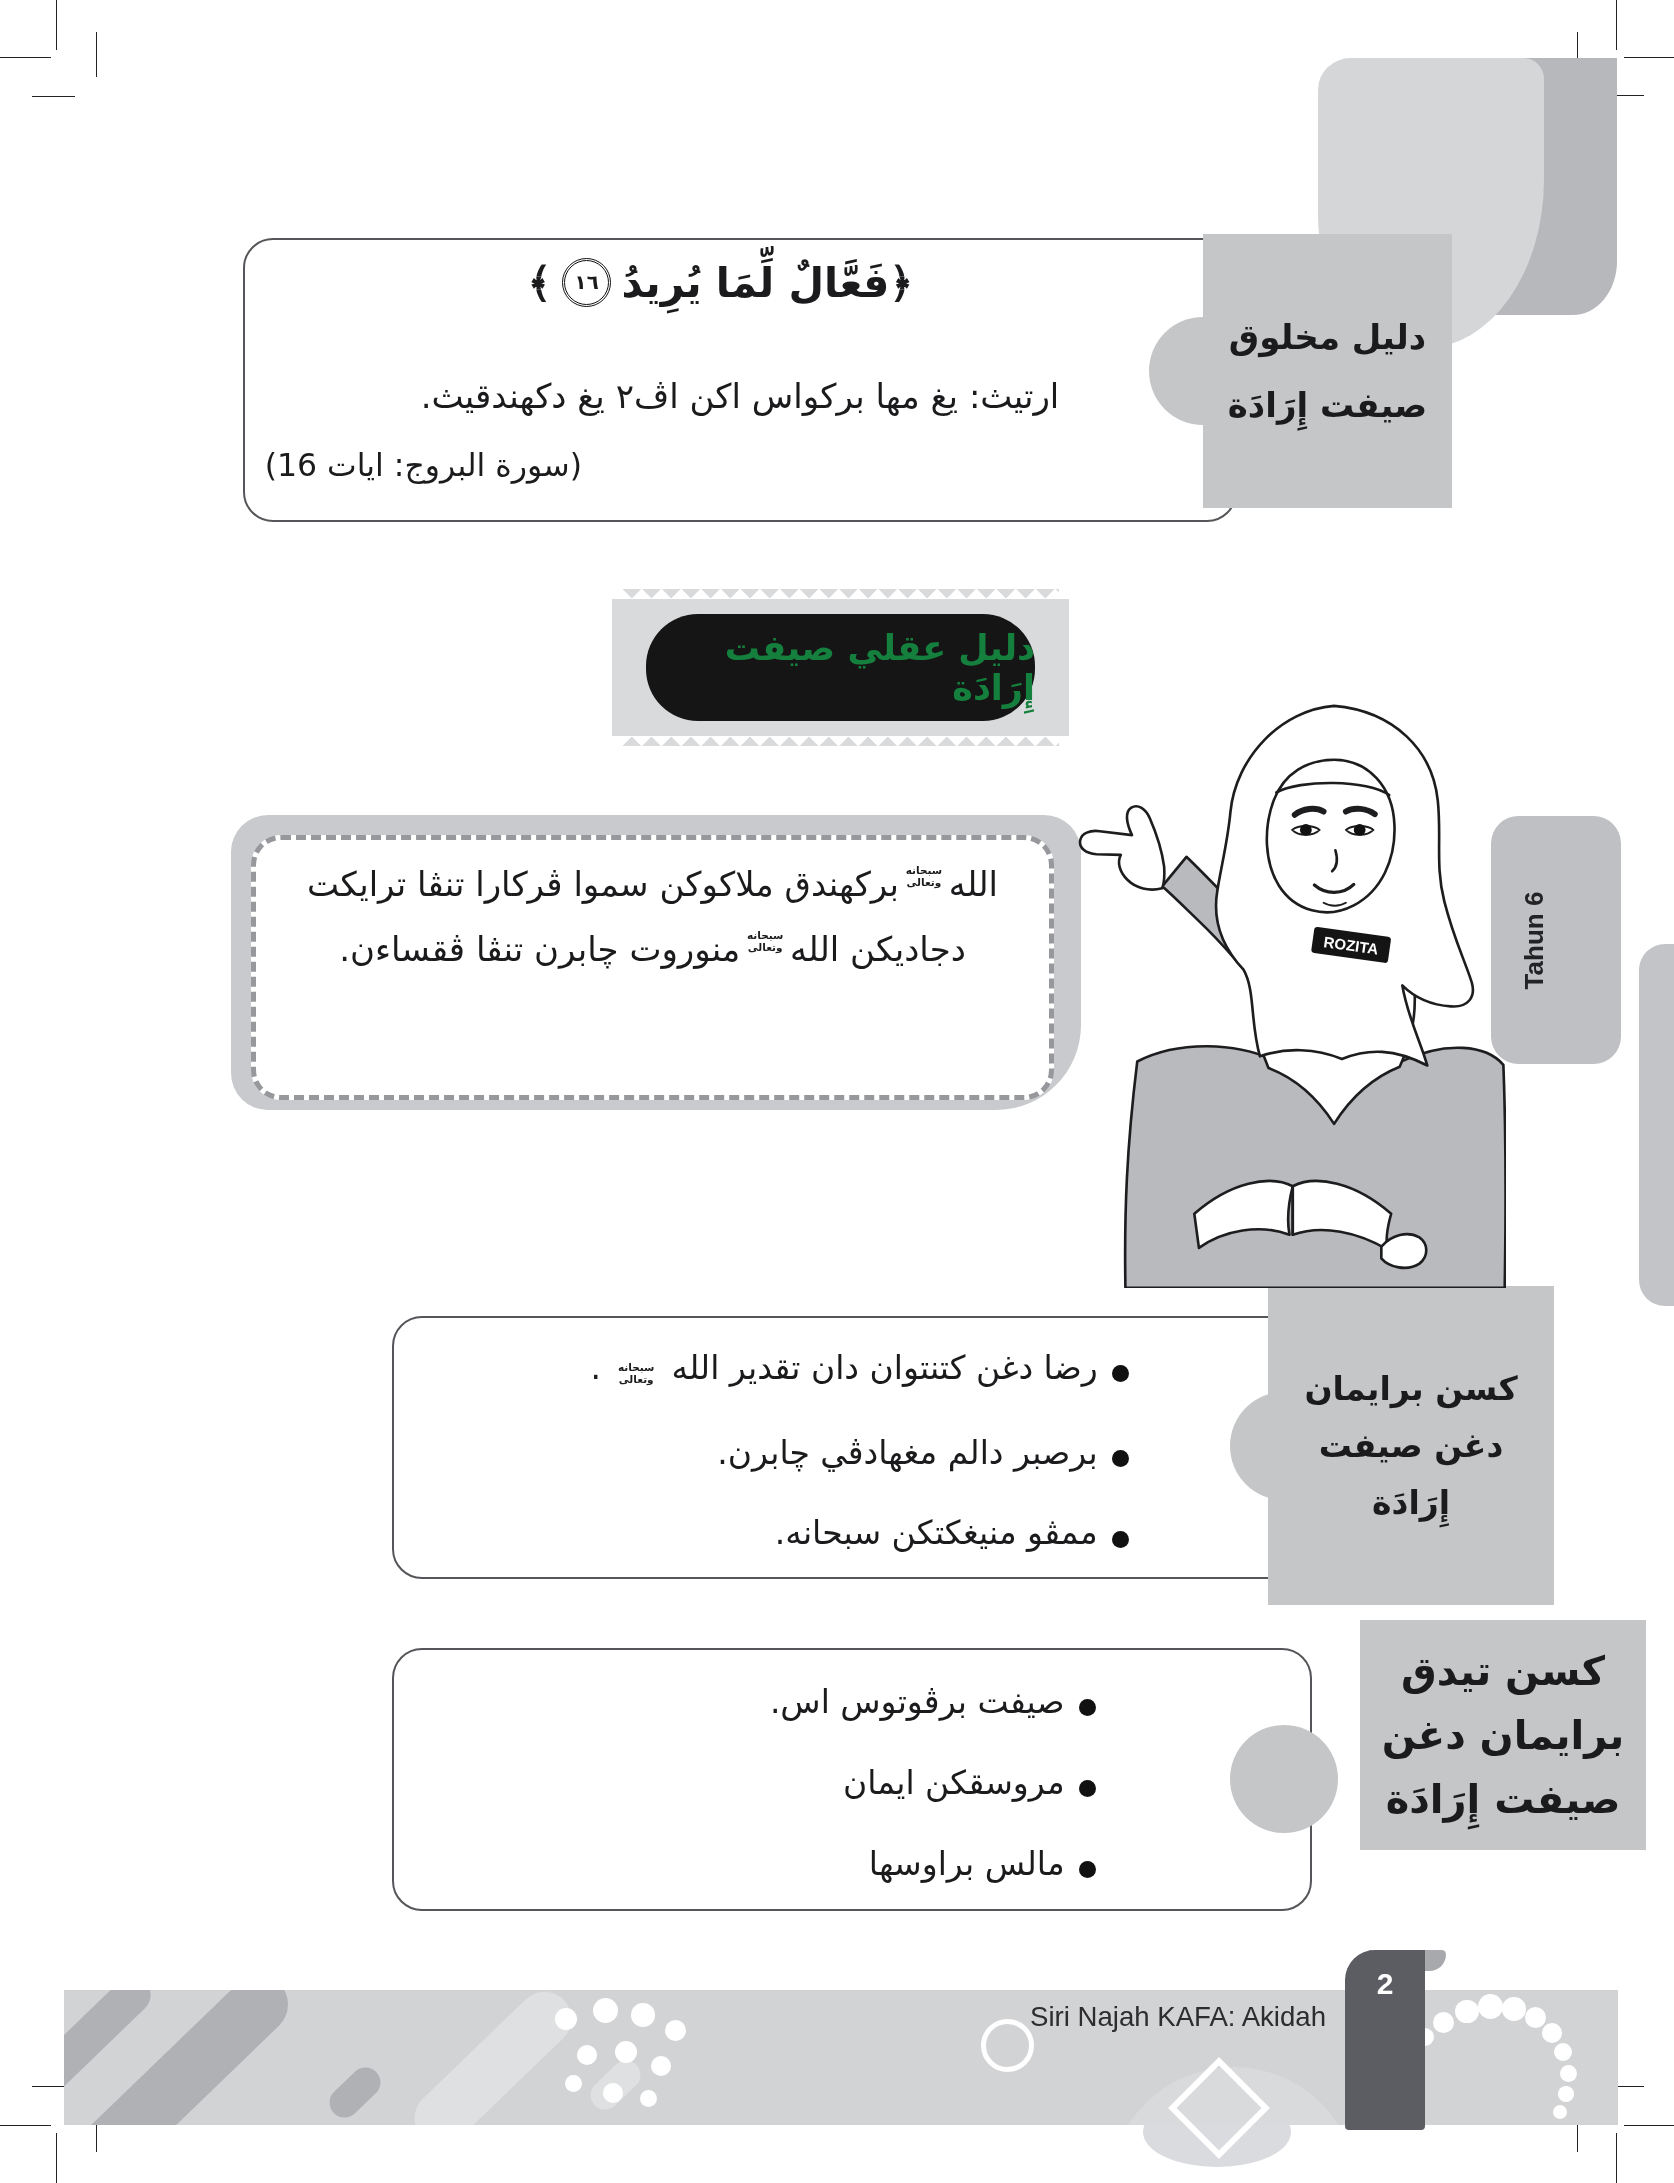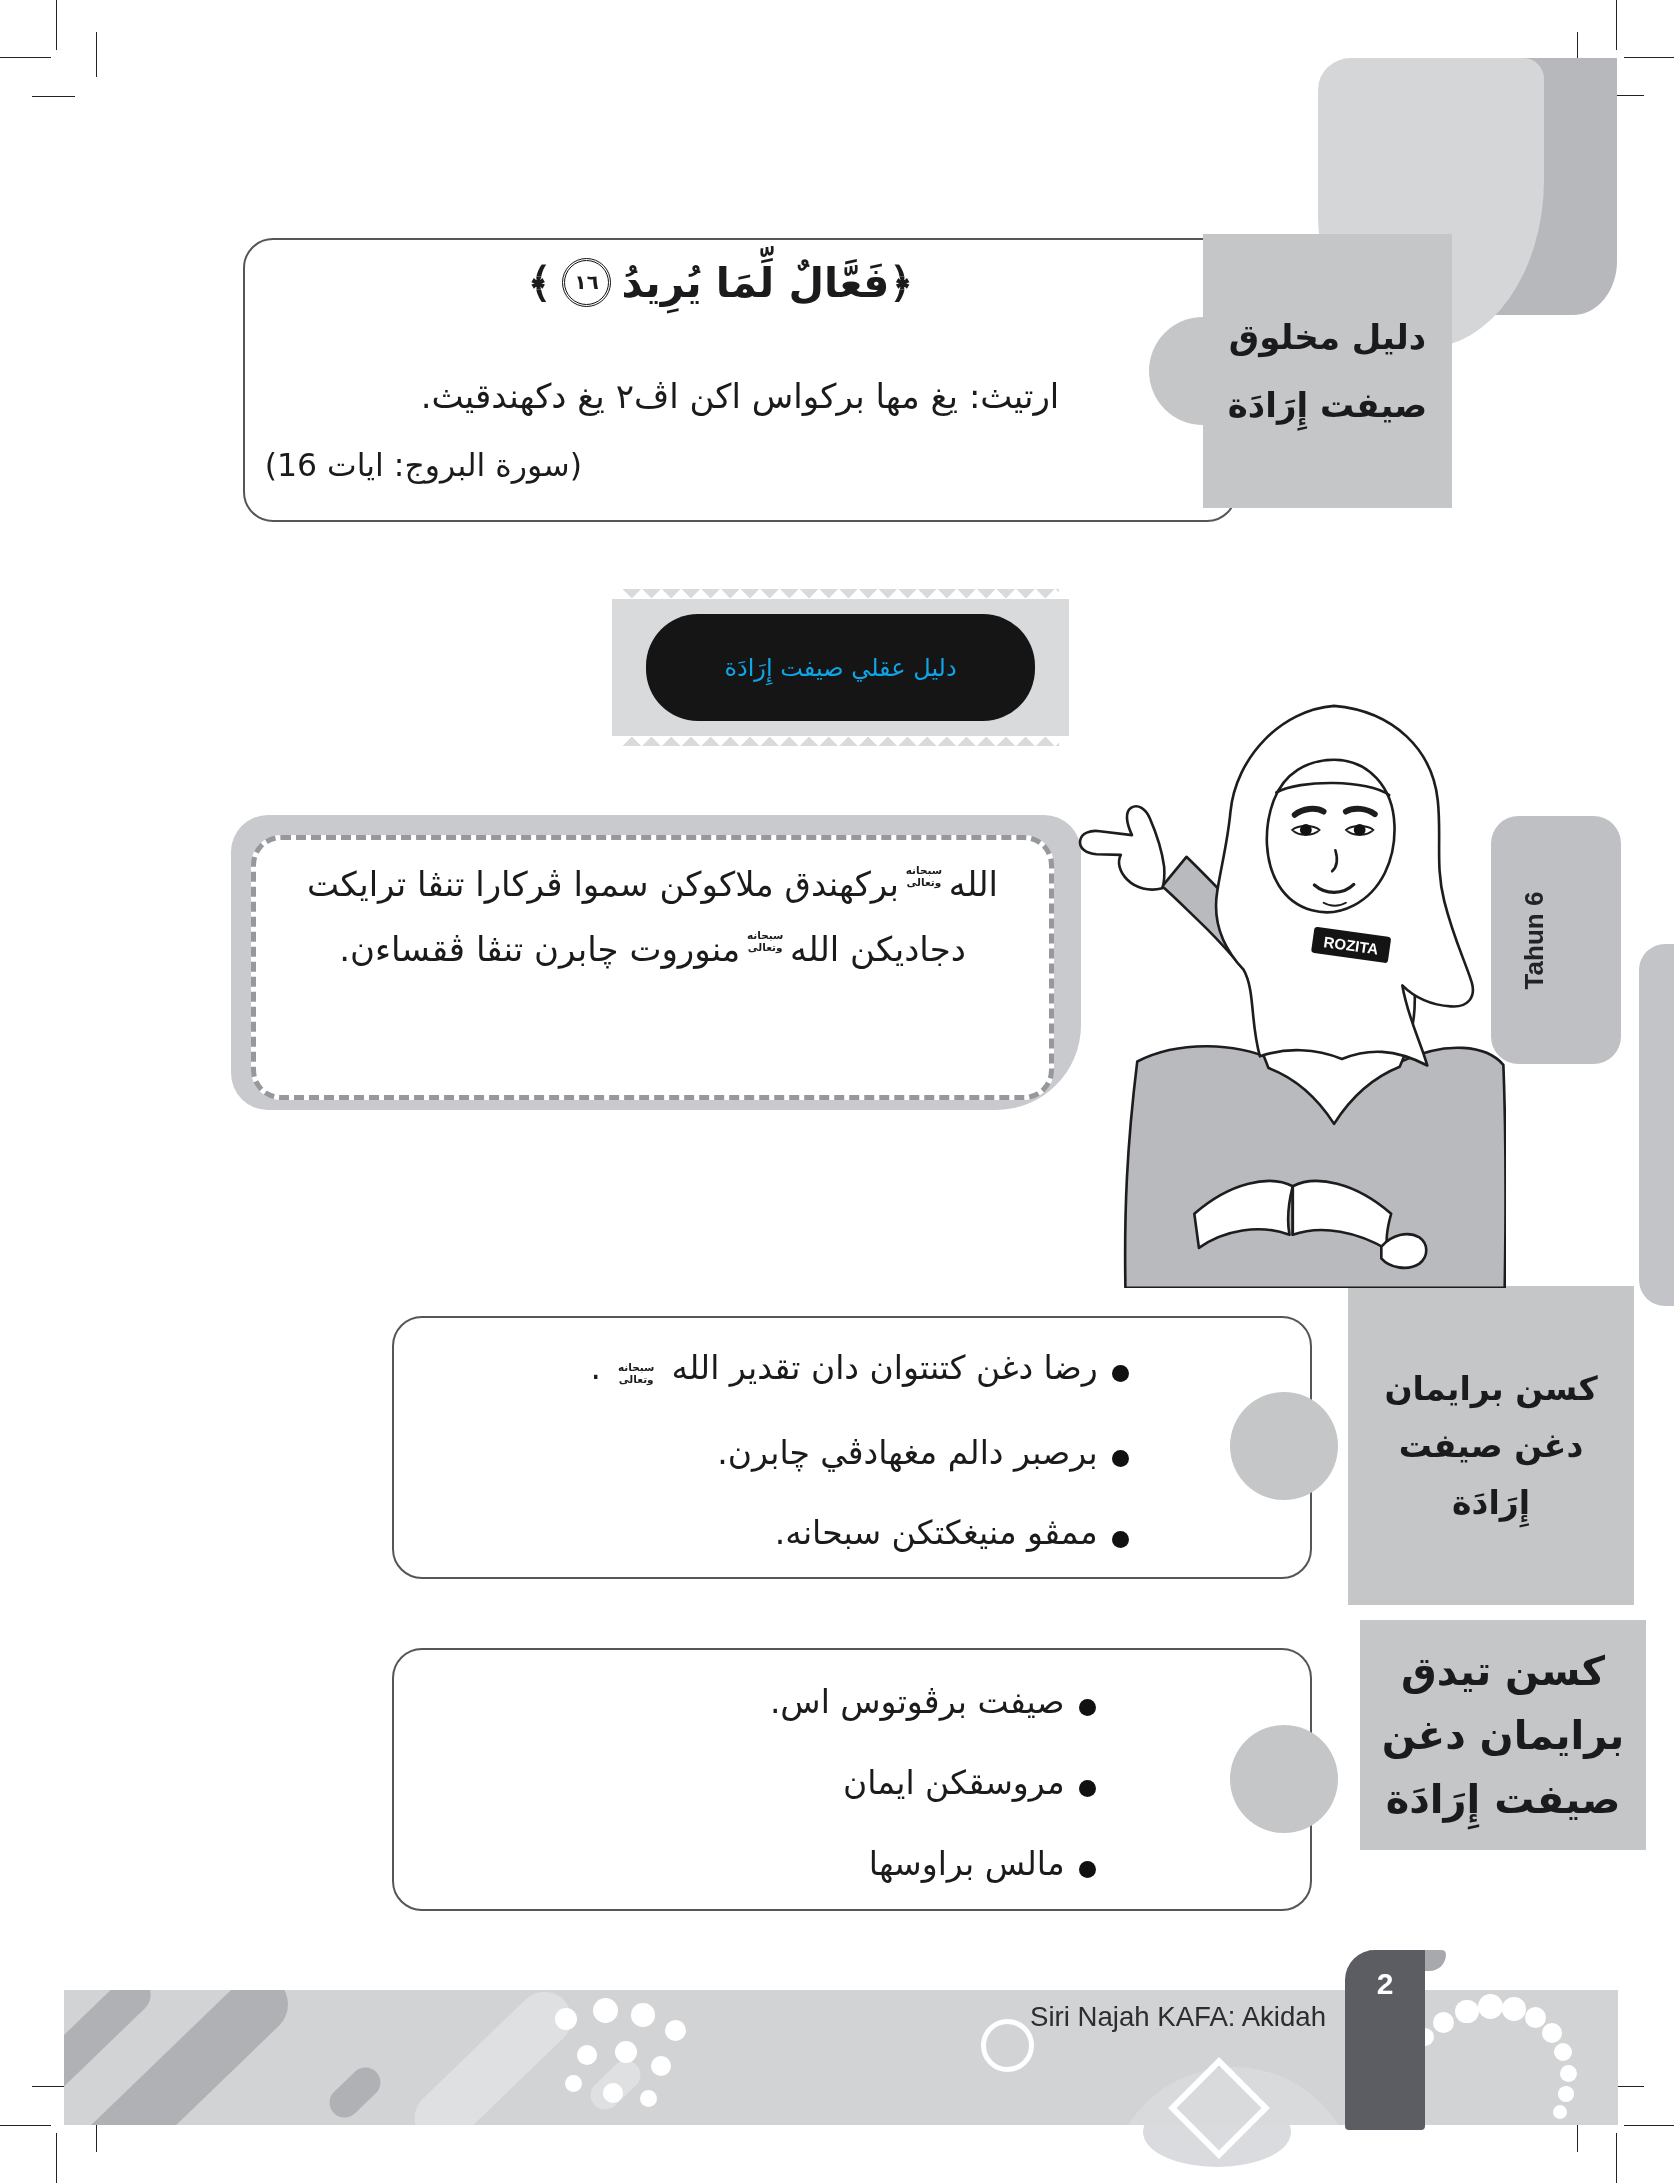--- a/index.html
+++ b/index.html
@@ -42,22 +42,22 @@
   .stamp .core{position:absolute;left:0;right:0;top:9.8px;bottom:9.8px;background:var(--stampgray);}
   .stamp .t-top{position:absolute;left:9.8px;right:9.8px;top:0;height:9.8px;
     background:conic-gradient(from -45deg at 50% 100%,var(--stampgray) 0 90deg,#0000 90deg) 0 0/19.7px 9.8px repeat-x;}
   .stamp .t-bottom{position:absolute;left:9.8px;right:9.8px;bottom:0;height:9.8px;
     background:conic-gradient(from 135deg at 50% 0%,var(--stampgray) 0 90deg,#0000 90deg) 0 0/19.7px 9.8px repeat-x;}
   .stamp .t-left{position:absolute;top:9.8px;bottom:9.8px;left:0;width:9.8px;
     background:conic-gradient(from 225deg at 100% 50%,var(--stampgray) 0 90deg,#0000 90deg) 0 0/9.8px 19.7px repeat-y;}
   .stamp .t-right{position:absolute;top:9.8px;bottom:9.8px;right:0;width:9.8px;
     background:conic-gradient(from 45deg at 0% 50%,var(--stampgray) 0 90deg,#0000 90deg) 0 0/9.8px 19.7px repeat-y;}
   .stamp .pill{position:absolute;left:34px;right:34px;top:25px;bottom:25px;background:#151515;
-    border-radius:52px;display:flex;align-items:center;justify-content:center;color:#0ea5e9;
-    font-size:24px;font-weight:normal;}
+    border-radius:52px;display:flex;align-items:center;justify-content:center;color:#15803d;
+    font-size:35px;font-weight:bold;}
   
   .bubble-back{left:231px;top:815px;width:850px;height:295px;background:var(--backgray);
     border-radius:37px 37px 85px 37px;z-index:1;}
   .bubble-white{left:251px;top:835px;width:793px;height:255px;background:#fff;
     border:5.2px dashed var(--dashgray);border-radius:30px;z-index:2;}
   .bubble-lines{position:absolute;left:13px;right:13px;top:25px;display:flex;flex-direction:column;gap:26px;}
   .bline{display:flex;direction:rtl;justify-content:center;align-items:center;font-size:34px;line-height:1.15;}
   
   .blist{position:absolute;display:flex;flex-direction:column;gap:38px;z-index:3;}
   .bullet{display:flex;direction:rtl;align-items:flex-start;gap:14.4px;font-size:33px;line-height:1.3;}
@@ -200,21 +200,21 @@
     </g>
   </svg>
 
   <div class="abs tahun-tab">
     <span>Tahun 6</span>
   </div>
   <div class="abs right-sliver"></div>
 
   <div class="wbox" style="left:392px;top:1316px;width:916px;height:259px"></div>
   <div class="notch" style="left:1230px;top:1392px;width:108px;height:108px"></div>
-  <div class="side-panel ar" style="left:1348px;top:1286px;width:286px;height:319px;gap:18.4px;font-size:33px">
+  <div class="side-panel ar" style="left:1268px;top:1286px;width:286px;height:319px;gap:18.4px;font-size:33px">
     <div>كسن برايمان</div>
     <div>دغن صيفت</div>
     <div>إِرَادَة</div>
   </div>
   <div class="blist" style="left:420px;top:1347px;width:709px">
     <div class="bullet ar">
       <span class="bdot"></span>
       <span class="btext">
         <span>رضا دغن كتنتوان دان تقدير الله</span>
         <span class="swt">

